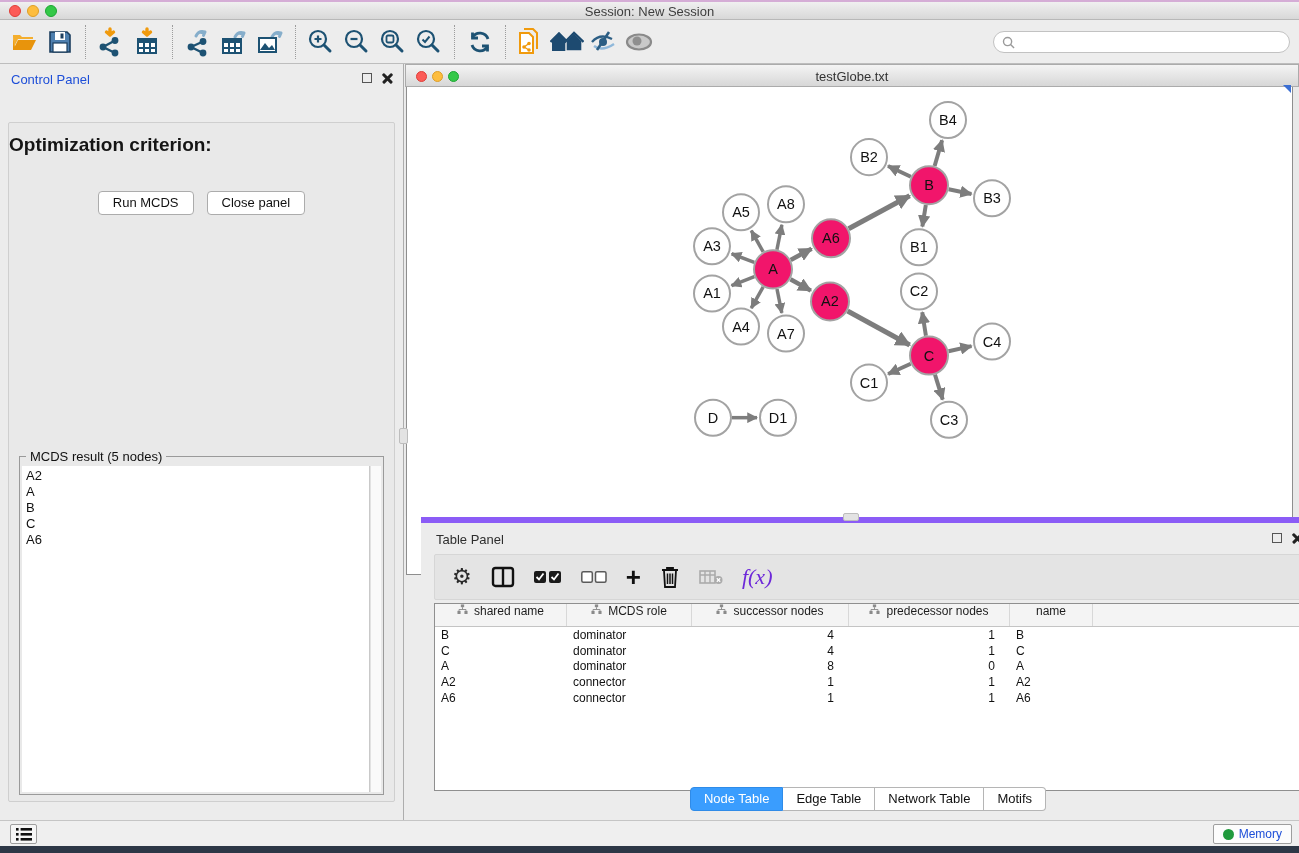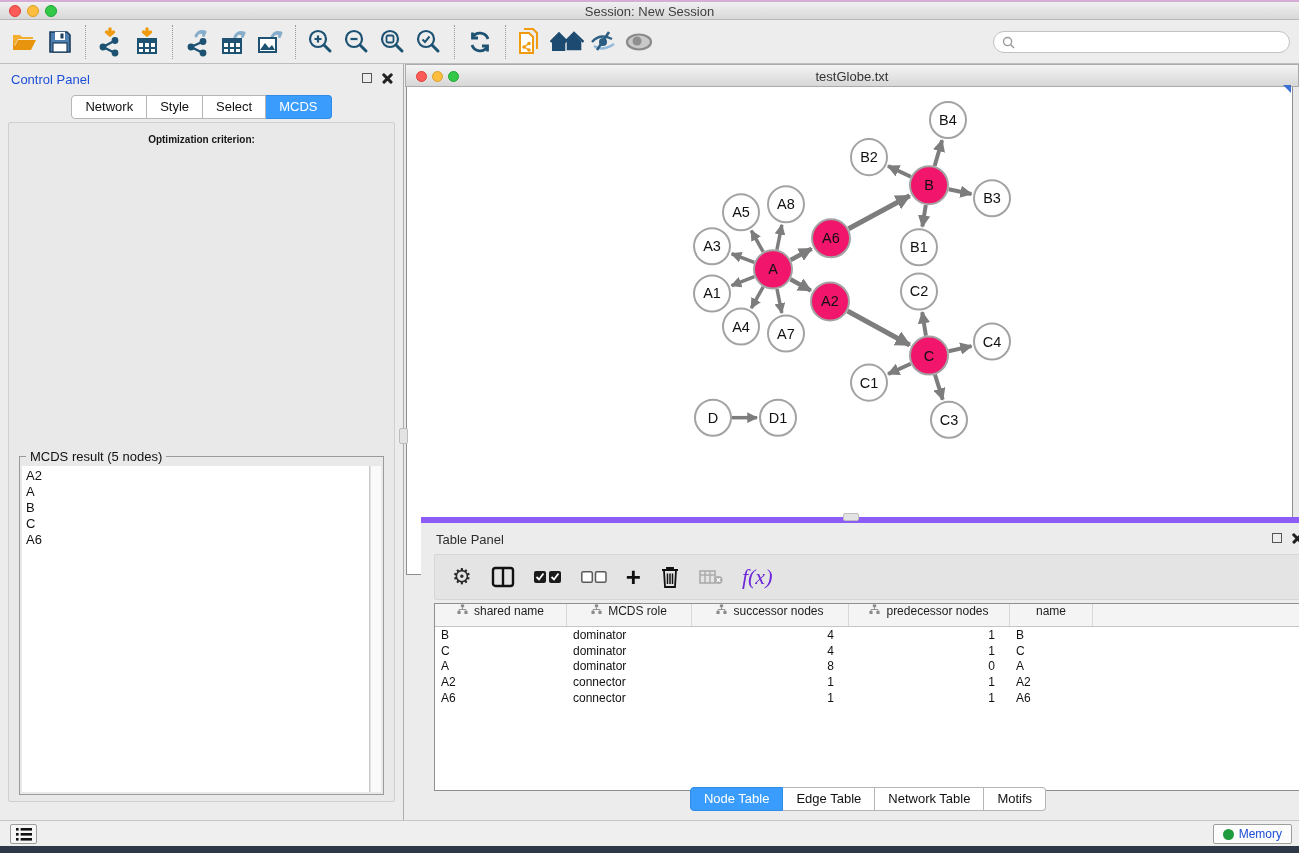--- a/index.html
+++ b/index.html
@@ -39,21 +39,21 @@
 
   .cp-tabs { position:absolute; left:0; top:31px; width:100%; display:flex; justify-content:center; }
   .tab { font-size:13px; color:#111; background:#FFF; border:1px solid #B5B5B5; border-left-width:0;
     padding:3px 13px 4px; cursor:default; }
   .tab:first-child { border-left-width:1px; border-radius:4px 0 0 4px; }
   .tab:last-child { border-radius:0 4px 4px 0; }
   .tab.sel { background:#3A9DFE; border-color:#2F8BE8; color:#FFF; }
 
   .cp-inner { position:absolute; left:8px; top:58px; width:387px; height:680px; background:#E9E9E9;
     border:1px solid #CFCFCF; border-radius:2px; }
-  .opt-label { position:absolute; left:0; width:100%; top:11px; text-align:center; font-size:10px; font-weight:600; color:#151515; }
+  .opt-label { position:absolute; left:0; width:100%; top:11px; text-align:left; font-size:19px; font-weight:600; color:#151515; }
   .criterion { position:absolute; left:35px; top:34px; width:310px; height:24px; background:#FFF;
     border:1px solid #9B9B9B; border-radius:4px; display:flex; align-items:center; }
   .criterion-text { flex:1; font-size:13px; color:#111; padding-left:9px; white-space:nowrap; }
   .stepper { width:19px; height:22px; margin-right:0; border-radius:0 3px 3px 0;
     background:linear-gradient(#6FB1F9,#2E7BEF); position:relative; }
   .stepper:before, .stepper:after { content:""; position:absolute; left:5px; border-left:4.5px solid transparent; border-right:4.5px solid transparent; }
   .stepper:before { top:4px; border-bottom:5px solid #FFF; }
   .stepper:after { bottom:4px; border-top:5px solid #FFF; }
   .cp-buttons { position:absolute; left:0; top:68px; width:100%; display:flex; justify-content:center; gap:13px; }
   .btn { font-size:13px; color:#111; background:#FFF; border:1px solid #ACACAC; border-radius:4px; padding:3px 14px 4px; }
@@ -266,28 +266,26 @@
 </div>
 
 <div class="control-panel">
   <div class="cp-header">
     <span class="cp-title">Control Panel</span>
     <span class="win-icons">
       <span class="float-icon"></span>
       <span class="close-x"></span>
     </span>
   </div>
-  <div class="cp-tabs" id="cp-tabs">
-      <span class="tab">Network</span>
-      <span class="tab">Style</span>
-      <span class="tab">Select</span>
-      <span class="tab sel">MCDS</span>
-    </div>
   <div class="cp-inner">
     <div class="opt-label">Optimization criterion:</div>
+    <div class="cp-buttons">
+      <button class="btn">Run MCDS</button>
+      <button class="btn">Close panel</button>
+    </div>
     <div class="result-group">
       <span class="result-title">MCDS result (5 nodes)</span>
       <div class="result-list" id="mcds-list">
           <div>A2</div>
           <div>A</div>
           <div>B</div>
           <div>C</div>
           <div>A6</div>
         </div>
       <div class="result-scroll"></div>

